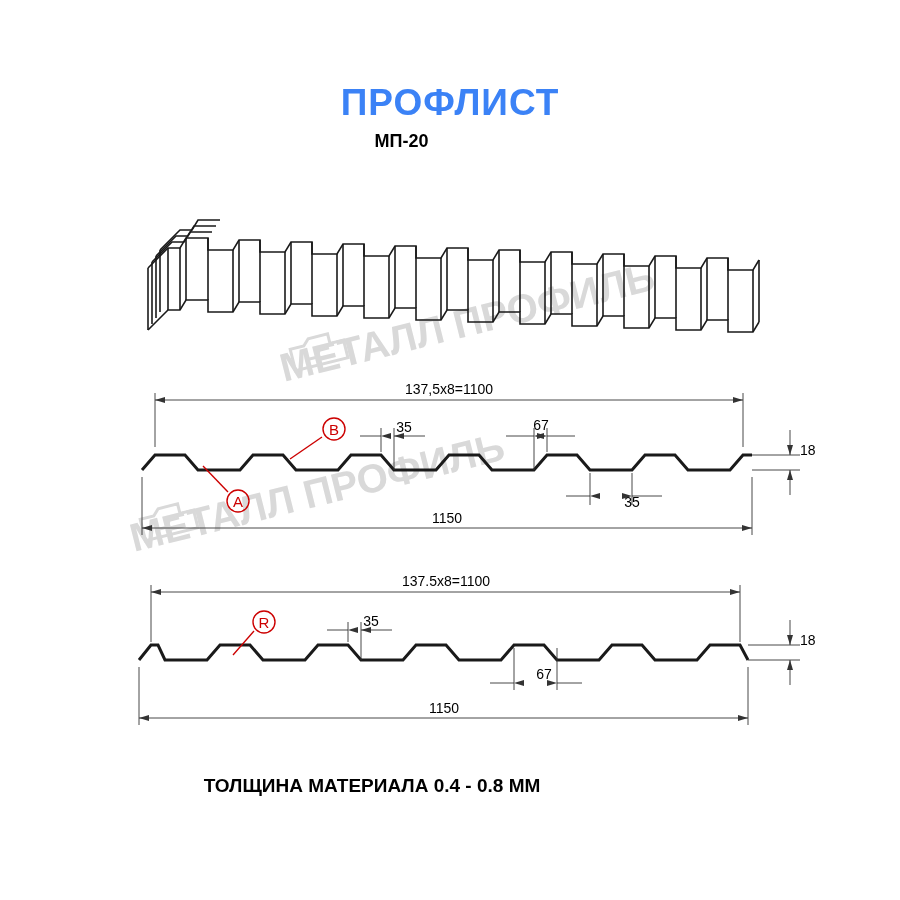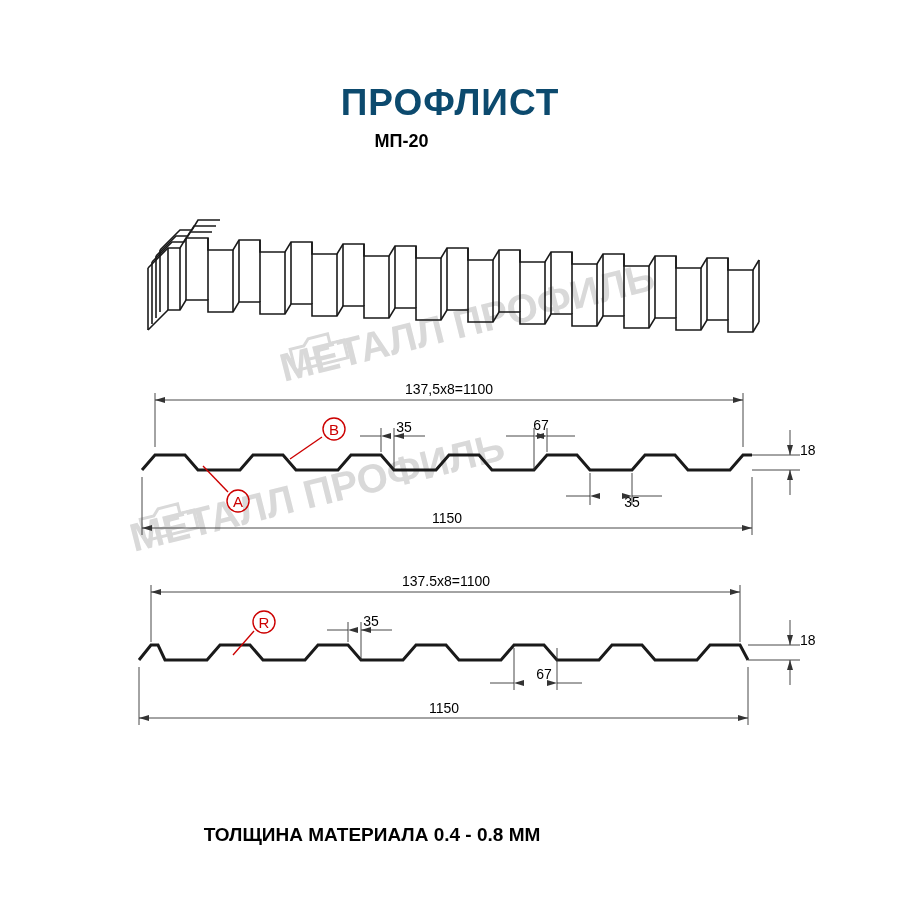--- a/index.html
+++ b/index.html
@@ -23,36 +23,36 @@
   }
   .title {
     position: absolute;
     left: 0;
     top: 82px;
     width: 900px;
     text-align: center;
     font-size: 37px;
     font-weight: bold;
     letter-spacing: 1px;
-    color: #0c4a6e;
+    color: #3b82f6;
   }
   .subtitle {
     position: absolute;
     left: 0;
     top: 131px;
     width: 803px;
     text-align: center;
     font-size: 18px;
     font-weight: bold;
     color: #000;
   }
   .footnote {
     position: absolute;
     left: 0;
-    top: 824px;
+    top: 775px;
     width: 744px;
     text-align: center;
     font-size: 19px;
     font-weight: bold;
     color: #000;
   }
   .wm {
     position: absolute;
     font-family: "Liberation Sans", sans-serif;
     font-weight: bold;

